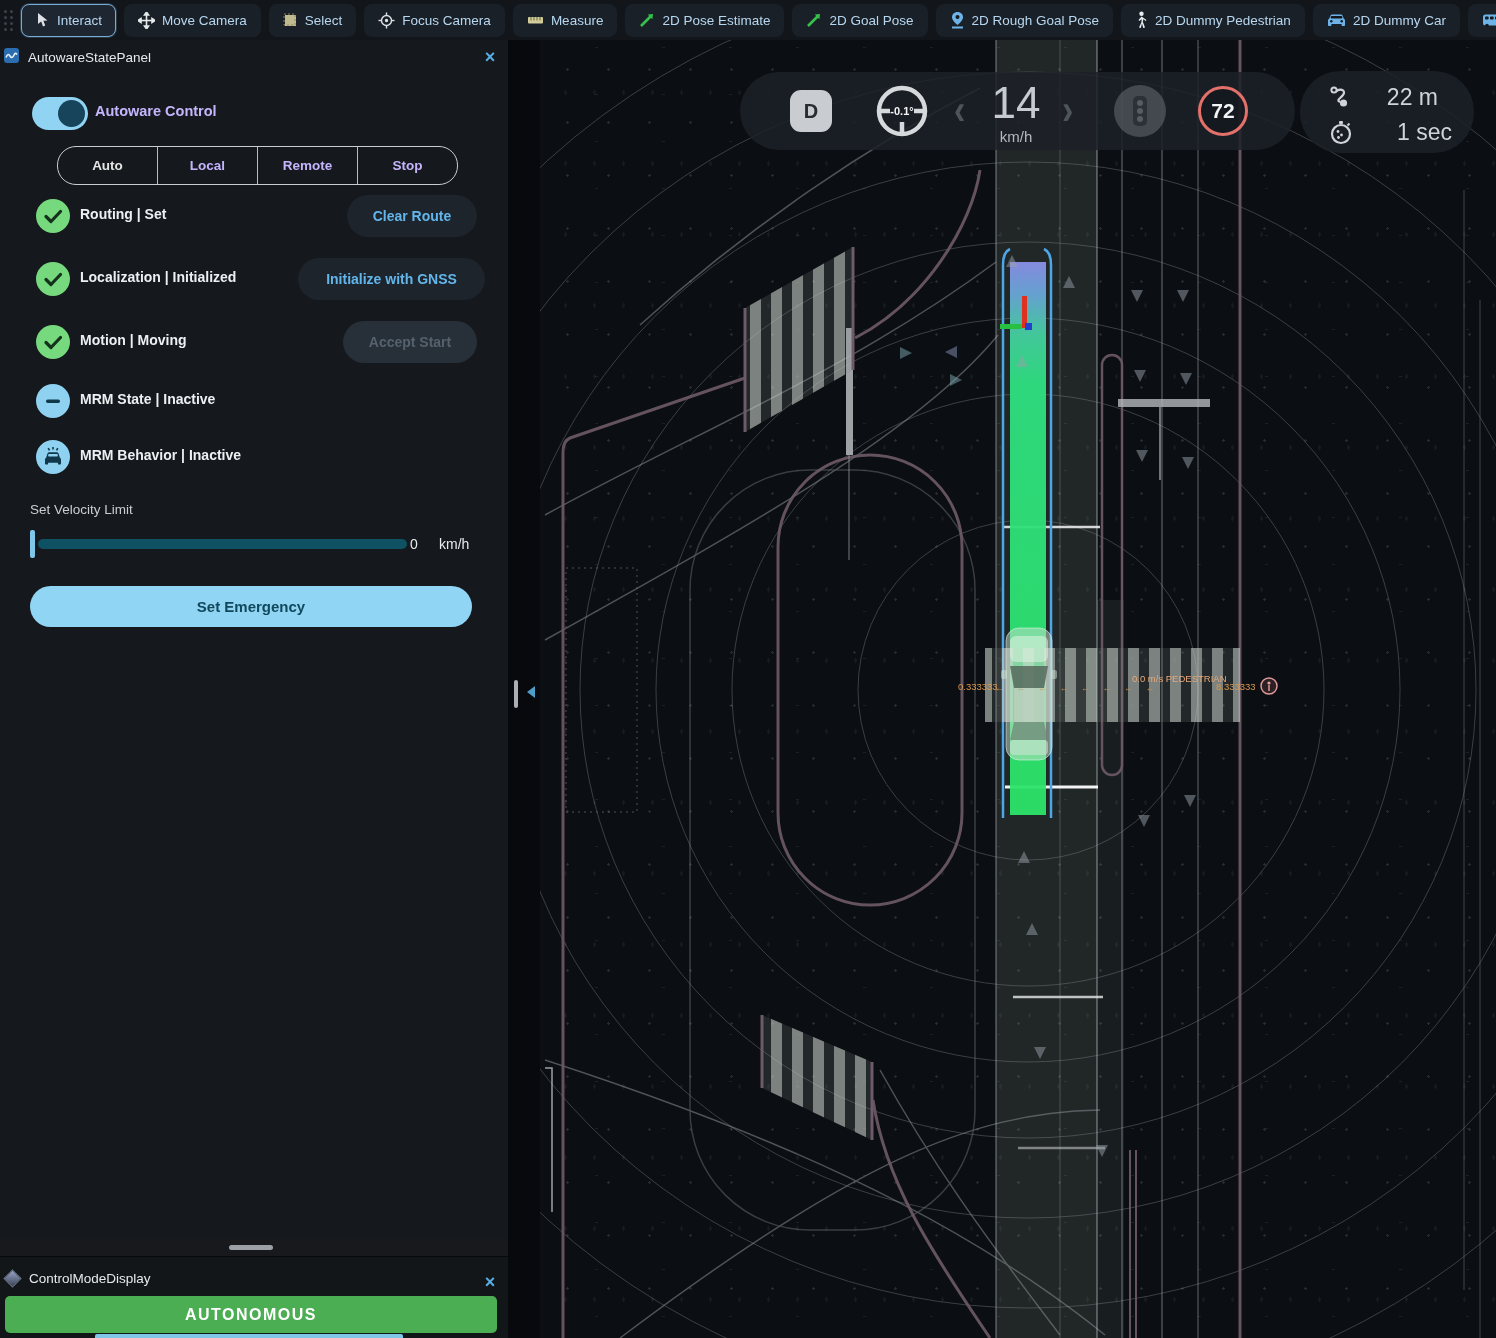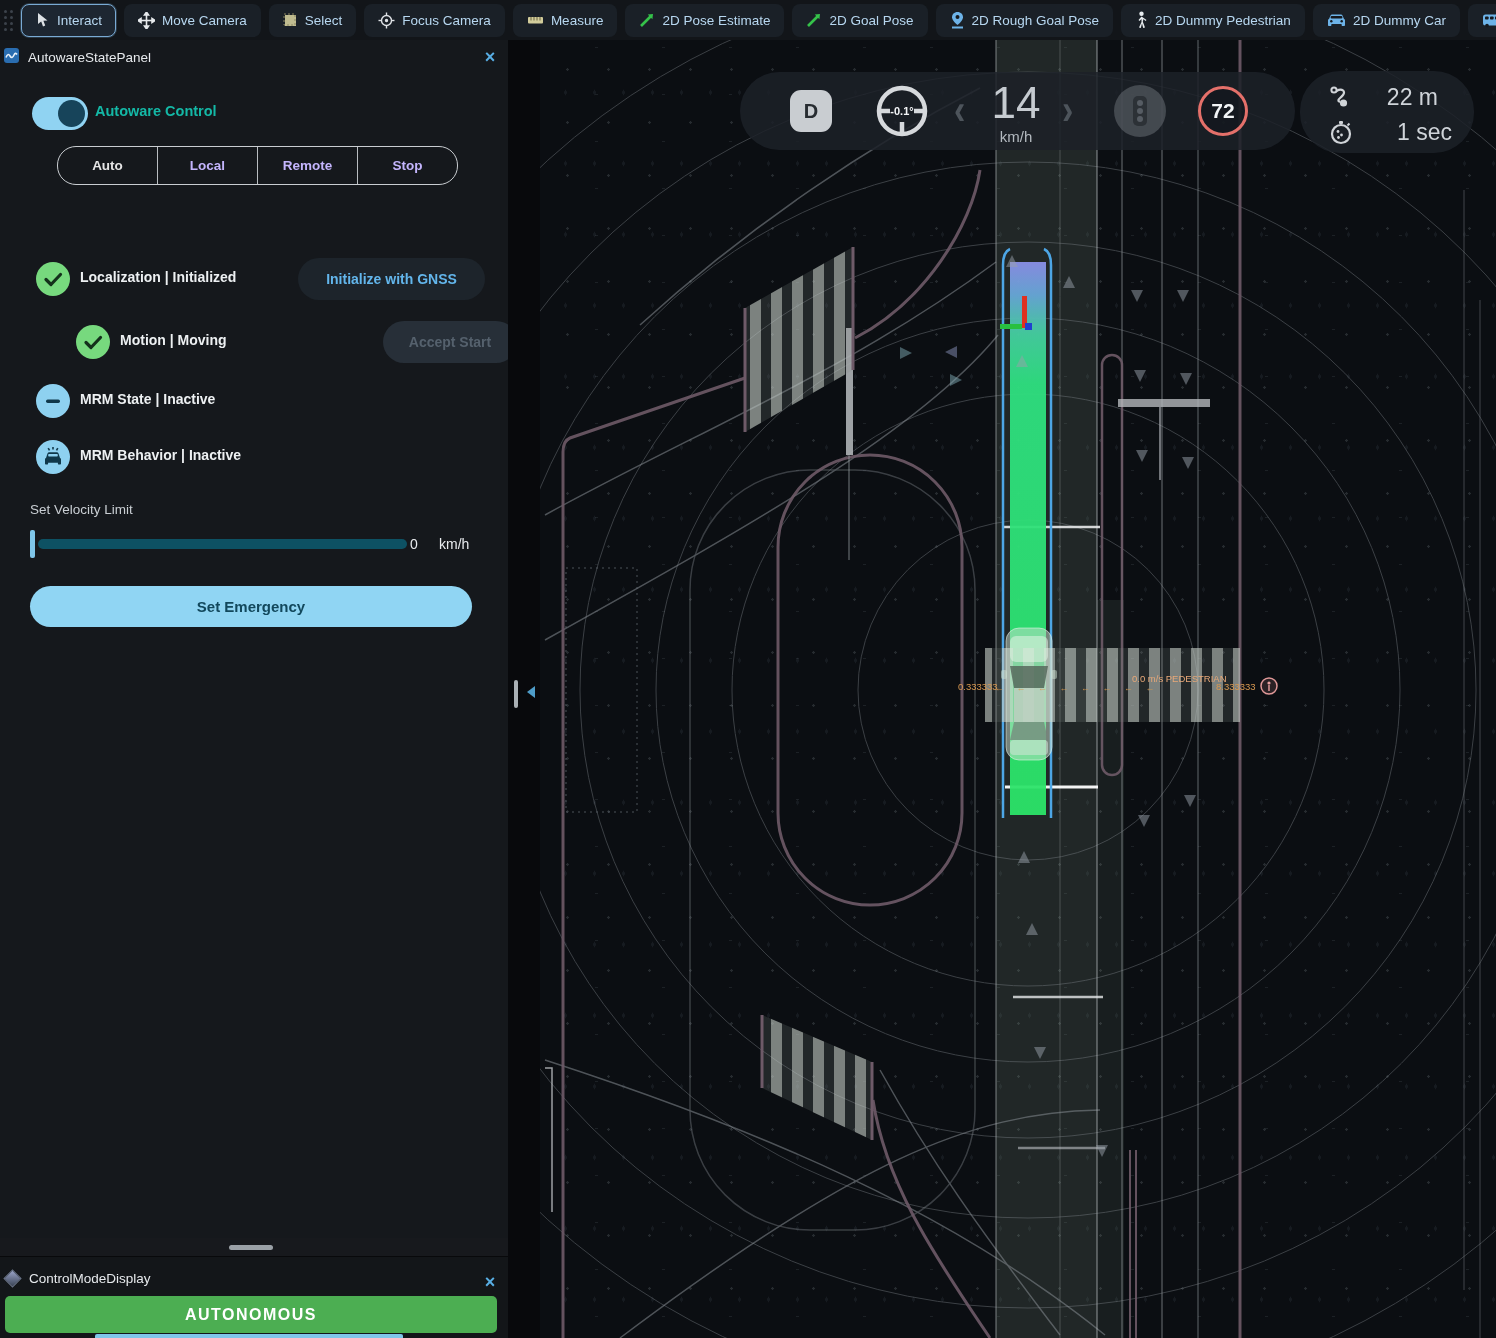--- a/index.html
+++ b/index.html
@@ -15,21 +15,21 @@
   .tbtn svg{display:block;}
   
   #panel{position:absolute;left:0;top:40px;width:508px;height:1198px;background:#15181c;padding-left:44px;}
   .ptitle{position:absolute;left:0;top:4px;width:508px;height:26px;display:flex;align-items:center;
     color:#e6e9ec;font-size:13.5px;}
   .ptitle .picon{margin:0 9px 0 4px;}
   .pclose{position:absolute;right:8px;top:3px;width:20px;height:20px;color:#58aee4;font-size:18px;
     font-weight:bold;text-align:center;line-height:20px;cursor:default;}
   .toggle{position:absolute;left:32px;top:57px;width:56px;height:33px;border-radius:17px;background:#90d3f2;}
   .toggle .knob{position:absolute;right:3px;top:3px;width:27px;height:27px;border-radius:50%;background:#17445a;}
-  .toggle-label{position:absolute;left:95px;top:63px;font-size:14.5px;font-weight:bold;color:#14b8a6;}
+  .toggle-label{position:absolute;left:95px;top:63px;font-size:14.5px;font-weight:bold;color:#c4b5fd;}
   .segwrap{position:absolute;left:57px;top:106px;width:399px;height:37px;border:1.5px solid #c9cdd1;
     border-radius:19px;display:flex;overflow:hidden;}
   .seg{flex:1;display:flex;align-items:center;justify-content:center;font-size:13.5px;font-weight:bold;
     color:#c4b5fd;border-left:1px solid #b9bdc1;}
   .seg:first-child{border-left:none;}
   .seg.dis{color:#e5e5e5;}
   .srow{position:absolute;left:0;width:508px;height:42px;}
   .srow .bubble{position:absolute;left:36px;top:4px;}
   .srow .slabel{position:absolute;left:80px;top:11px;font-size:14px;font-weight:bold;color:#edf0f2;}
   .pillbtn{position:absolute;top:0;height:42px;border-radius:21px;background:#1d242b;color:#63b6ec;
@@ -234,29 +234,37 @@
     </div>
   <div class="toggle-label">Autoware Control</div>
 
   <div class="segwrap">
     <div class="seg dis">Auto</div>
     <div class="seg">Local</div>
     <div class="seg">Remote</div>
     <div class="seg">Stop</div>
   </div>
 
+  <div class="srow" style="top:155px;">
+    <span class="bubble"><svg width="34" height="34" viewBox="0 0 34 34">
+          <circle cx="17" cy="17" r="17" fill="#77d97e"></circle>
+          <path d="M10,17.5 L15,22.5 L24.5,12.5" stroke="#14311c" stroke-width="3.2" fill="none" stroke-linecap="round" stroke-linejoin="round"></path>
+        </svg></span>
+    <span class="slabel">Routing | Set</span>
+    <div class="pillbtn" style="left:347px;width:130px;">Clear Route</div>
+  </div>
   <div class="srow" style="top:218px;">
     <span class="bubble"><svg width="34" height="34" viewBox="0 0 34 34">
           <circle cx="17" cy="17" r="17" fill="#77d97e"></circle>
           <path d="M10,17.5 L15,22.5 L24.5,12.5" stroke="#14311c" stroke-width="3.2" fill="none" stroke-linecap="round" stroke-linejoin="round"></path>
         </svg></span>
     <span class="slabel">Localization | Initialized</span>
     <div class="pillbtn" style="left:298px;width:187px;">Initialize with GNSS</div>
   </div>
-  <div class="srow" style="top:281px;margin-left:40px;">
+  <div class="srow" style="top:281px;">
     <span class="bubble"><svg width="34" height="34" viewBox="0 0 34 34">
           <circle cx="17" cy="17" r="17" fill="#77d97e"></circle>
           <path d="M10,17.5 L15,22.5 L24.5,12.5" stroke="#14311c" stroke-width="3.2" fill="none" stroke-linecap="round" stroke-linejoin="round"></path>
         </svg></span>
     <span class="slabel">Motion | Moving</span>
     <div class="pillbtn dis" style="left:343px;width:134px;">Accept Start</div>
   </div>
   <div class="srow" style="top:340px;">
     <span class="bubble"><svg width="34" height="34" viewBox="0 0 34 34">
           <circle cx="17" cy="17" r="17" fill="#8ed1f0"></circle>

